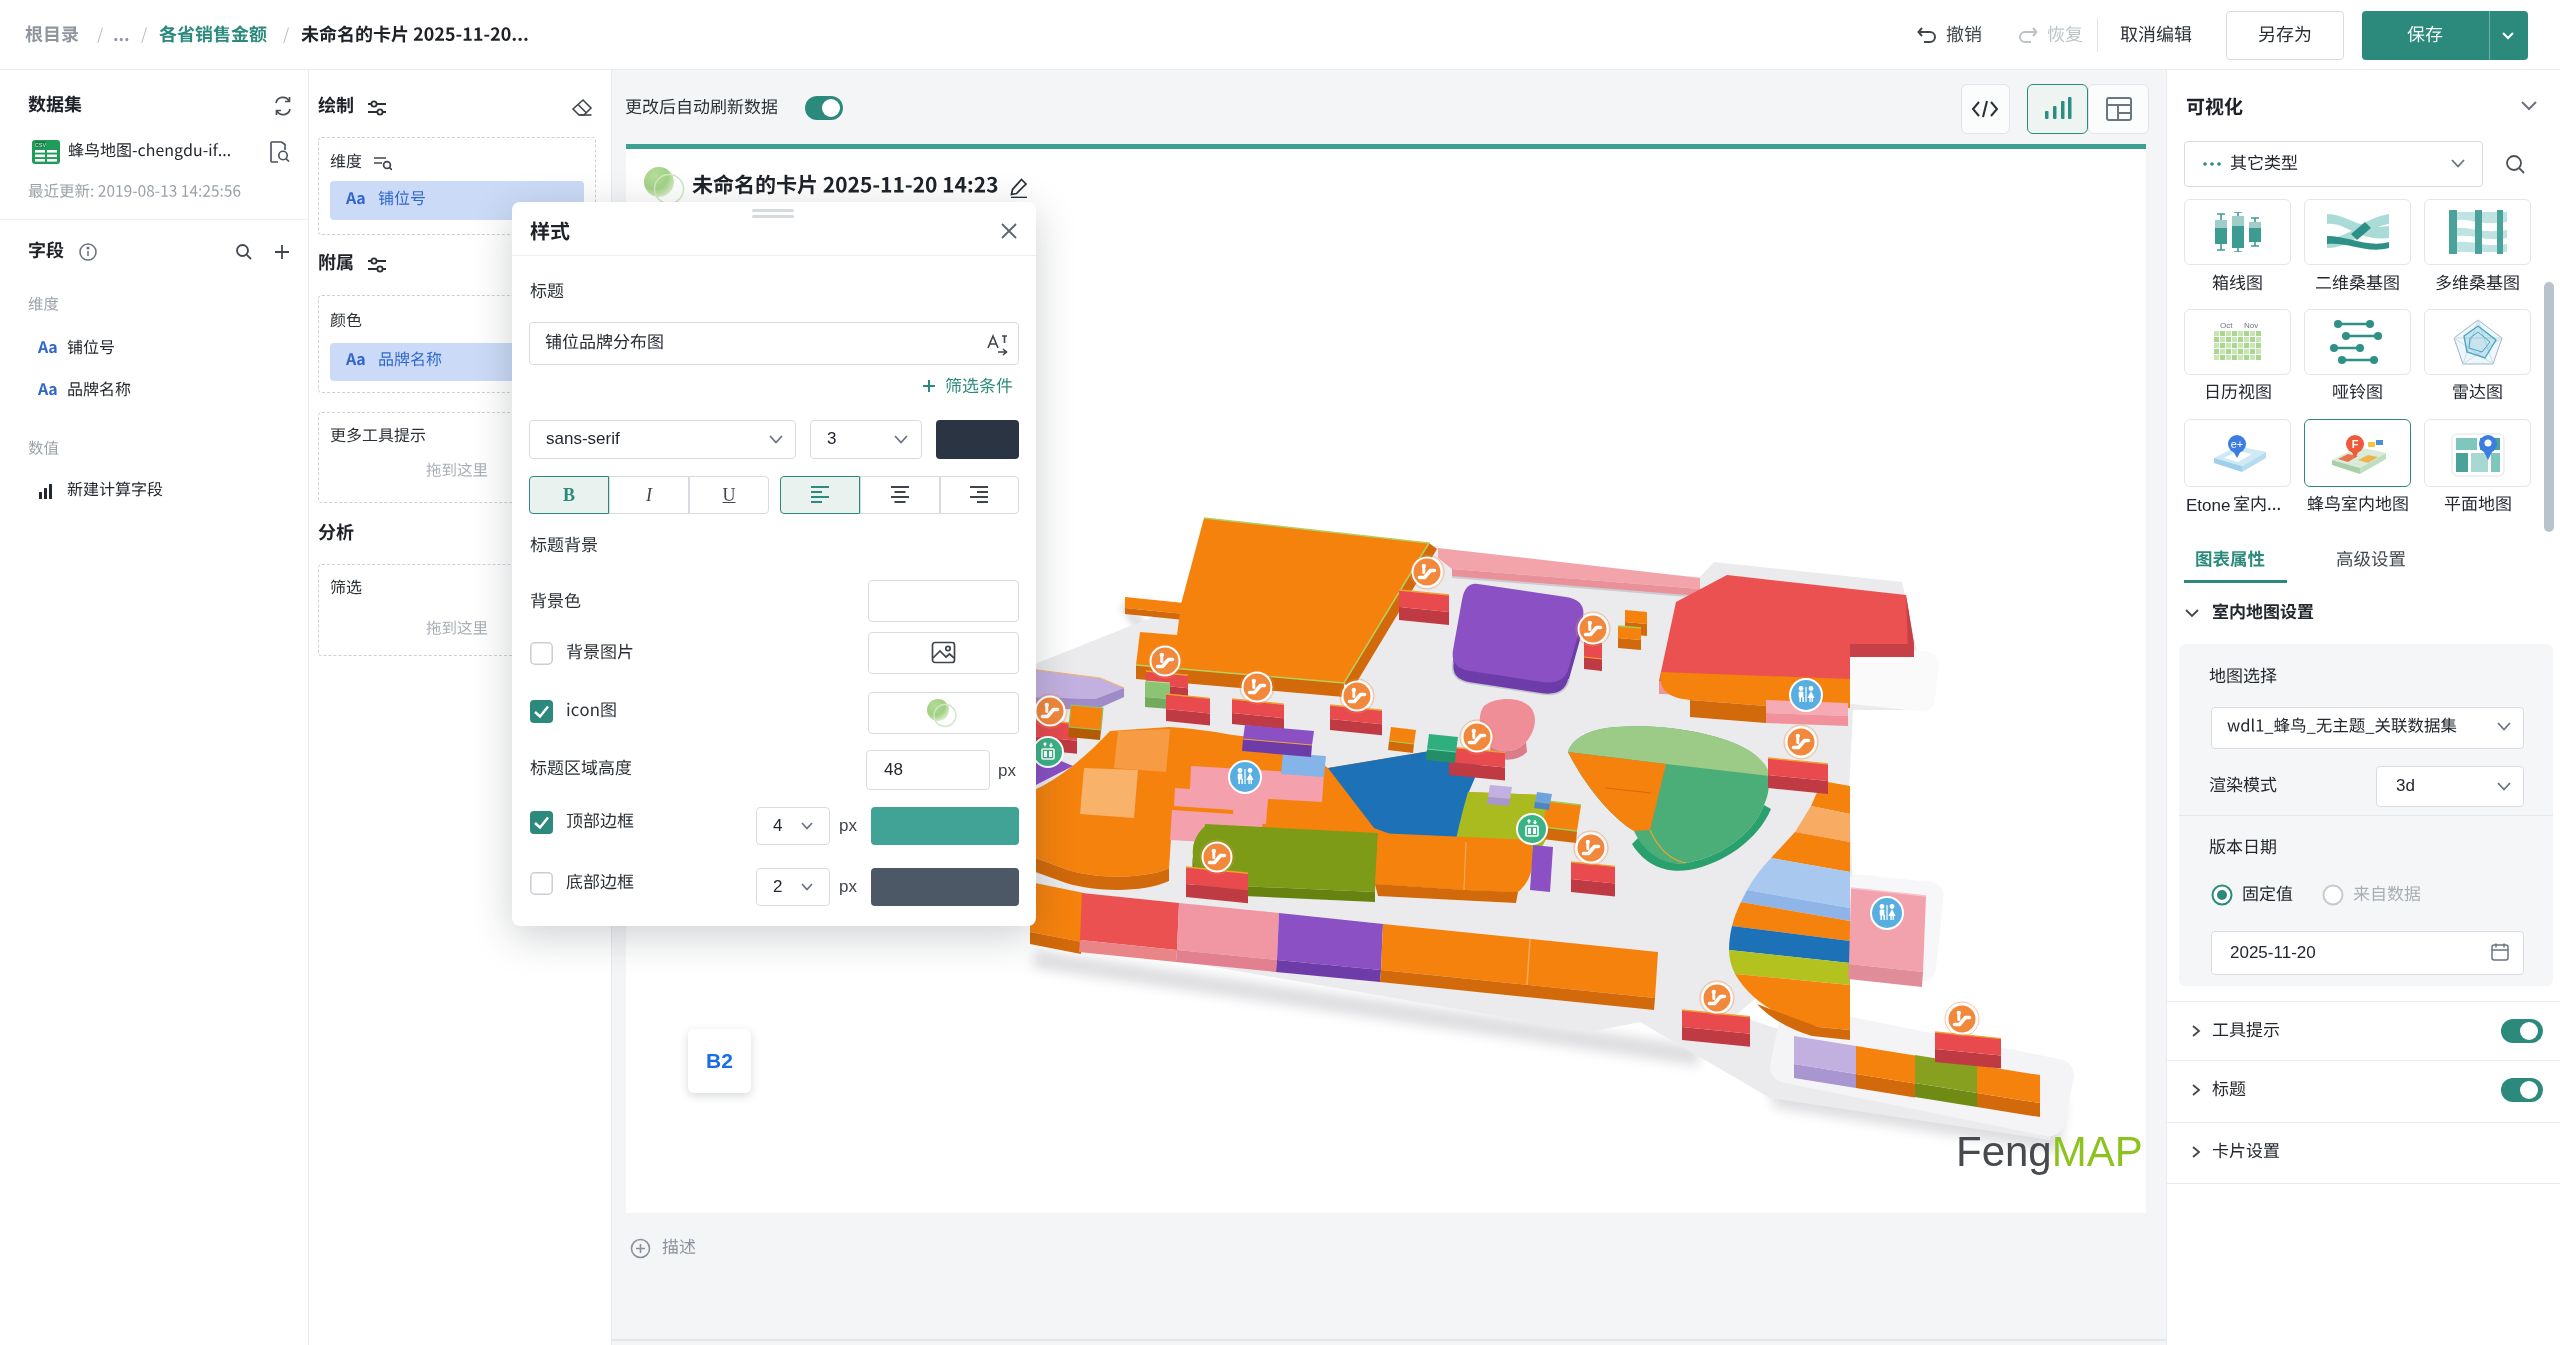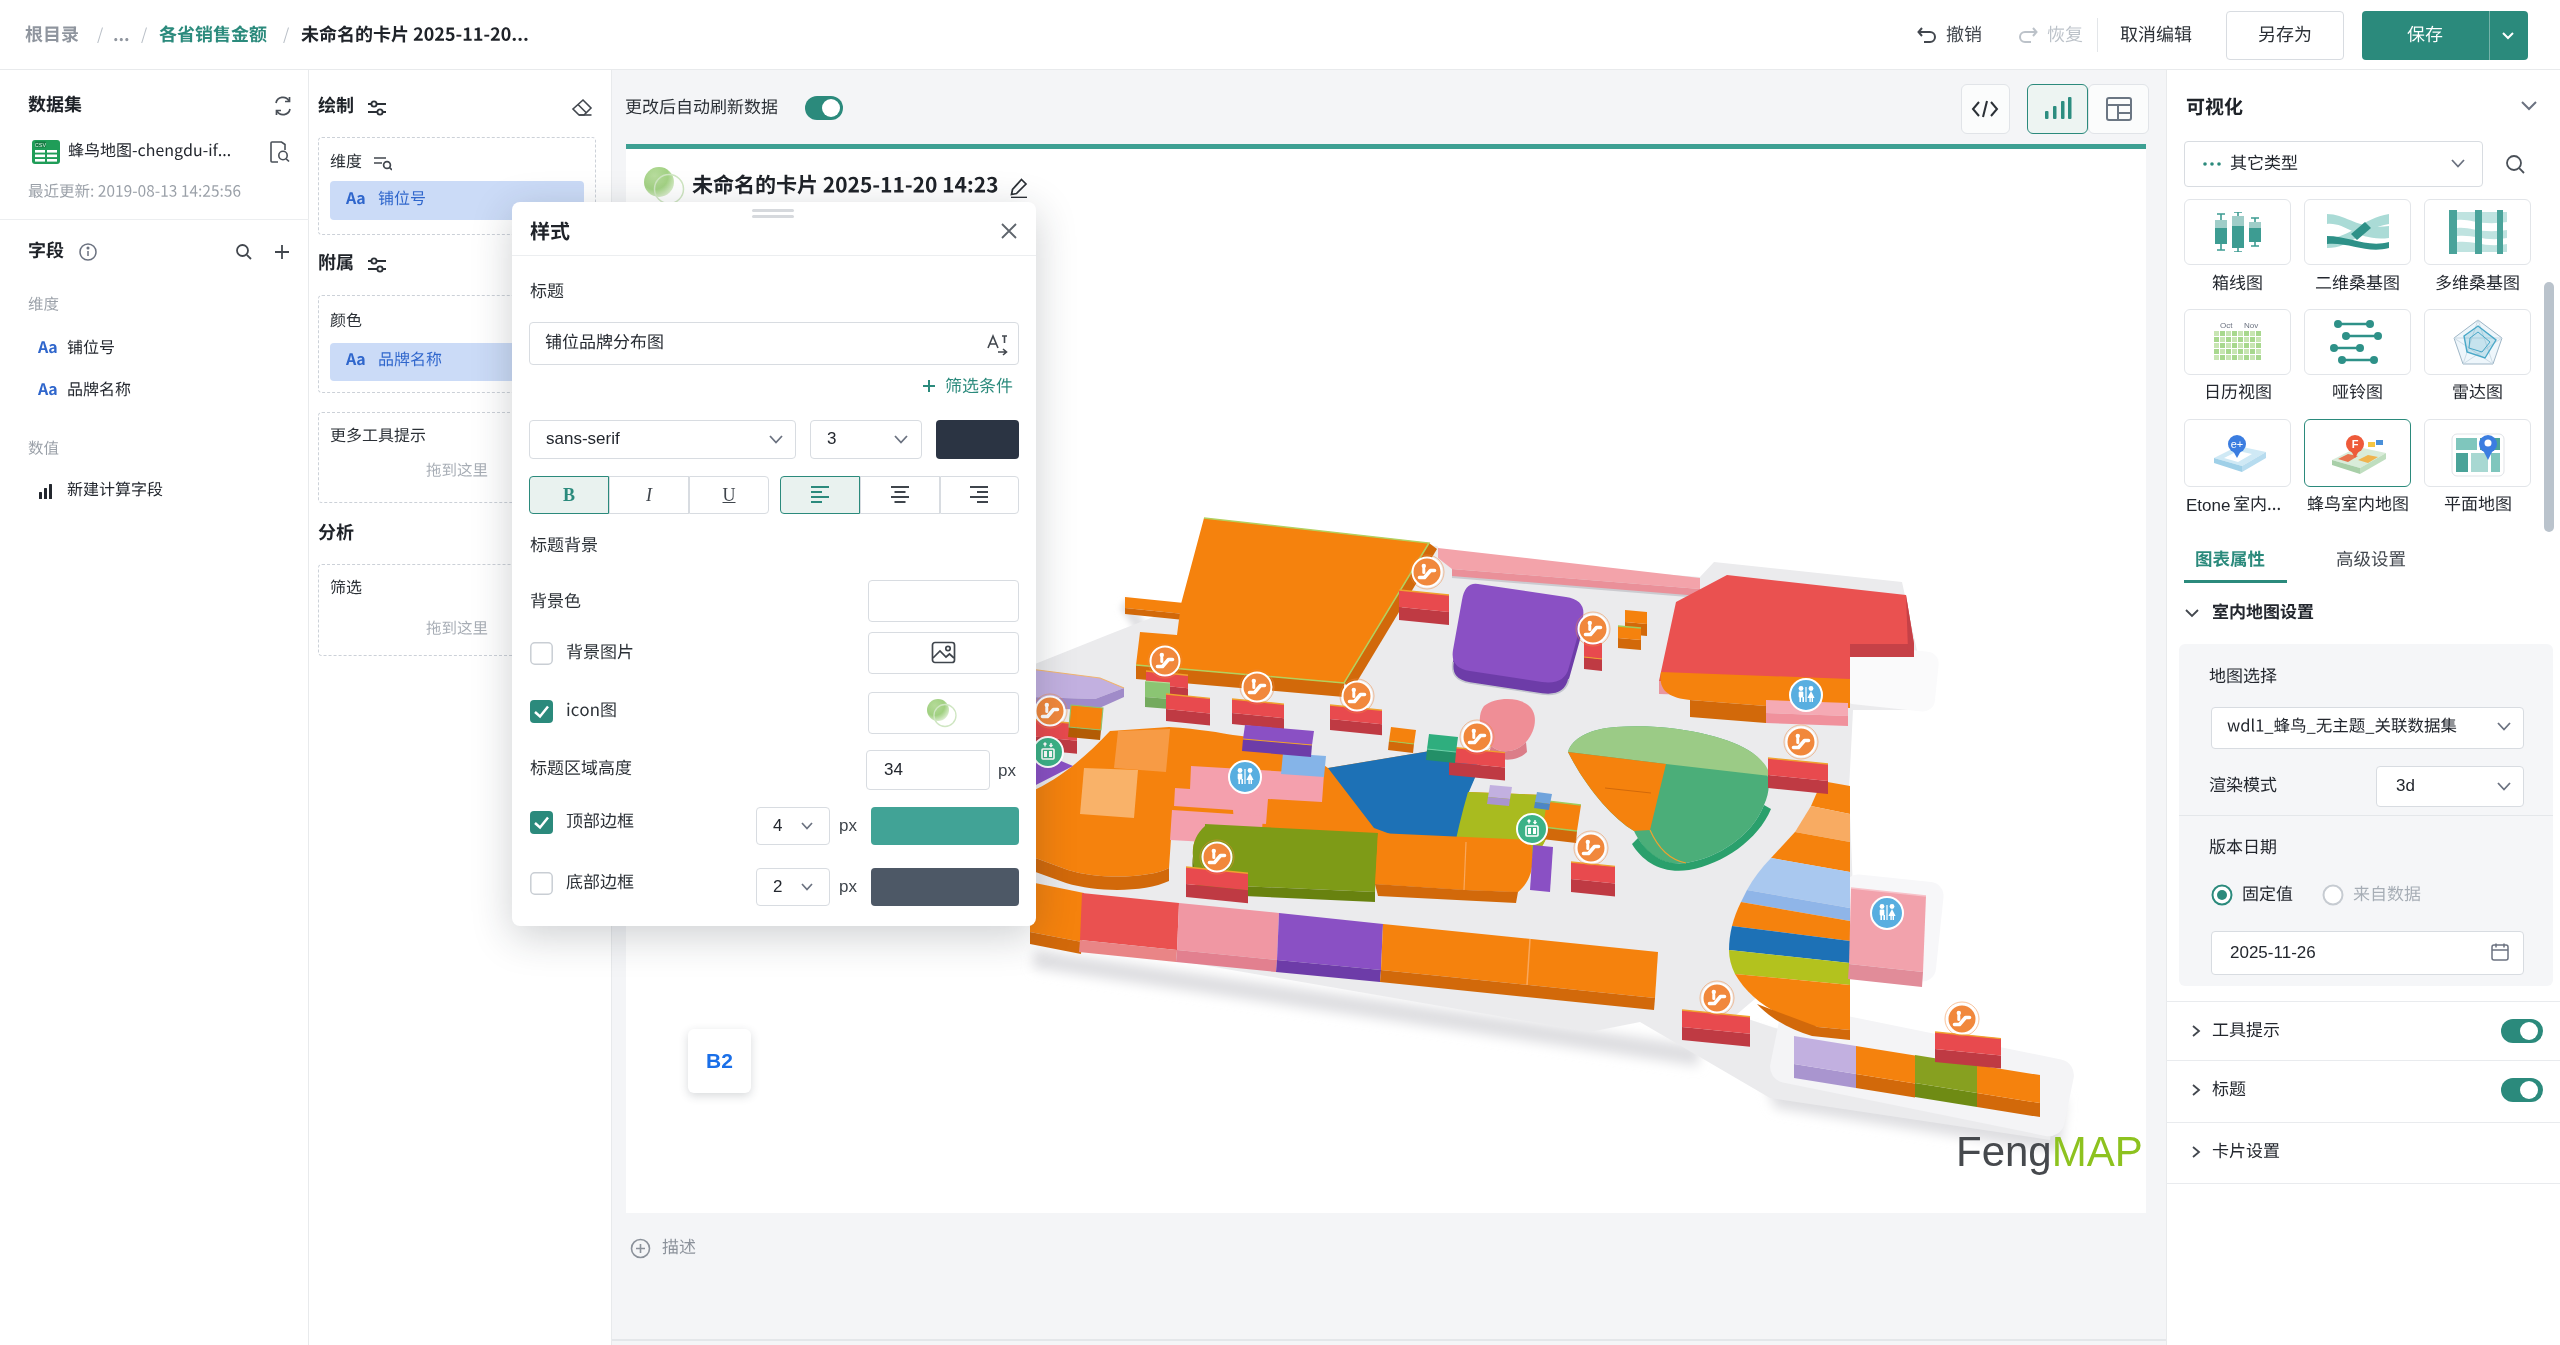--- a/index.html
+++ b/index.html
@@ -1202,21 +1202,21 @@
   </div>
 <div style="position:absolute;left:2353.0px;top:884.8px;line-height:0;">
     <svg width="68.0" height="20.4" viewBox="0 -880 4000 1200" fill="#a6adb5">
       <path transform="translate(0,0) scale(1,-1)" d="M756 629C733 568 690 482 655 428L719 406C754 456 798 535 834 605ZM185 600C224 540 263 459 276 408L347 436C333 487 292 566 252 624ZM460 840V719H104V648H460V396H57V324H409C317 202 169 85 34 26C52 11 76 -18 88 -36C220 30 363 150 460 282V-79H539V285C636 151 780 27 914 -39C927 -20 950 8 968 23C832 83 683 202 591 324H945V396H539V648H903V719H539V840Z"></path>
       <path transform="translate(1000,0) scale(1,-1)" d="M239 411H774V264H239ZM239 482V631H774V482ZM239 194H774V46H239ZM455 842C447 802 431 747 416 703H163V-81H239V-25H774V-76H853V703H492C509 741 526 787 542 830Z"></path>
       <path transform="translate(2000,0) scale(1,-1)" d="M443 821C425 782 393 723 368 688L417 664C443 697 477 747 506 793ZM88 793C114 751 141 696 150 661L207 686C198 722 171 776 143 815ZM410 260C387 208 355 164 317 126C279 145 240 164 203 180C217 204 233 231 247 260ZM110 153C159 134 214 109 264 83C200 37 123 5 41 -14C54 -28 70 -54 77 -72C169 -47 254 -8 326 50C359 30 389 11 412 -6L460 43C437 59 408 77 375 95C428 152 470 222 495 309L454 326L442 323H278L300 375L233 387C226 367 216 345 206 323H70V260H175C154 220 131 183 110 153ZM257 841V654H50V592H234C186 527 109 465 39 435C54 421 71 395 80 378C141 411 207 467 257 526V404H327V540C375 505 436 458 461 435L503 489C479 506 391 562 342 592H531V654H327V841ZM629 832C604 656 559 488 481 383C497 373 526 349 538 337C564 374 586 418 606 467C628 369 657 278 694 199C638 104 560 31 451 -22C465 -37 486 -67 493 -83C595 -28 672 41 731 129C781 44 843 -24 921 -71C933 -52 955 -26 972 -12C888 33 822 106 771 198C824 301 858 426 880 576H948V646H663C677 702 689 761 698 821ZM809 576C793 461 769 361 733 276C695 366 667 468 648 576Z"></path>
       <path transform="translate(3000,0) scale(1,-1)" d="M484 238V-81H550V-40H858V-77H927V238H734V362H958V427H734V537H923V796H395V494C395 335 386 117 282 -37C299 -45 330 -67 344 -79C427 43 455 213 464 362H663V238ZM468 731H851V603H468ZM468 537H663V427H467L468 494ZM550 22V174H858V22ZM167 839V638H42V568H167V349C115 333 67 319 29 309L49 235L167 273V14C167 0 162 -4 150 -4C138 -5 99 -5 56 -4C65 -24 75 -55 77 -73C140 -74 179 -71 203 -59C228 -48 237 -27 237 14V296L352 334L341 403L237 370V568H350V638H237V839Z"></path>
     </svg>
   </div>
 <div class="abs" style="left:2211px;top:931px;width:313px;height:44px;background:#fff;border:1px solid #d8dce1;border-radius:4px"></div>
-<div class="abs" style="left:2230px;top:943px;font:17px 'Liberation Sans',sans-serif;color:#23272e">2025-11-26</div>
+<div class="abs" style="left:2230px;top:943px;font:17px 'Liberation Sans',sans-serif;color:#23272e">2025-11-20</div>
 <div class="abs" style="left:2490px;top:942px;line-height:0;">
     <svg width="20" height="20" viewBox="0 0 20 20" fill="none" stroke="#6b7280" stroke-width="1.5">
       <rect x="2" y="3" width="16" height="15" rx="2"></rect>
       <path d="M2 8 h16 M6 1.5 v4 M14 1.5 v4"></path>
     </svg>
   </div>
 <div class="abs" style="left:2166px;top:1001px;width:394px;height:1px;background:#e9ebee"></div>
 <div class="abs" style="left:2190px;top:1023px;line-height:0;">
     <svg width="12" height="16" viewBox="0 0 12 16" fill="none" stroke="#42474e" stroke-width="1.8">
       <path d="M3 3 L9 8 L3 13"></path>
@@ -1423,21 +1423,21 @@
     <svg width="102.0" height="20.4" viewBox="0 -880 6000 1200" fill="#2b3036">
       <path transform="translate(0,0) scale(1,-1)" d="M466 764V693H902V764ZM779 325C826 225 873 95 888 16L957 41C940 120 892 247 843 345ZM491 342C465 236 420 129 364 57C381 49 411 28 425 18C479 94 529 211 560 327ZM422 525V454H636V18C636 5 632 1 617 0C604 0 557 -1 505 1C515 -22 526 -54 529 -76C599 -76 645 -74 674 -62C703 -49 712 -26 712 17V454H956V525ZM202 840V628H49V558H186C153 434 88 290 24 215C38 196 58 165 66 145C116 209 165 314 202 422V-79H277V444C311 395 351 333 368 301L412 360C392 388 306 498 277 531V558H408V628H277V840Z"></path>
       <path transform="translate(1000,0) scale(1,-1)" d="M176 615H380V539H176ZM176 743H380V668H176ZM108 798V484H450V798ZM695 530C688 271 668 143 458 77C471 65 488 42 494 27C722 103 751 248 758 530ZM730 186C793 141 870 75 908 33L954 79C914 120 835 183 774 226ZM124 302C119 157 100 37 33 -41C49 -49 77 -68 88 -78C125 -30 149 28 164 98C254 -35 401 -58 614 -58H936C940 -39 952 -9 963 6C905 4 660 4 615 4C495 5 395 11 317 43V186H483V244H317V351H501V410H49V351H252V81C222 105 197 136 178 176C183 214 186 255 188 298ZM540 636V215H603V579H841V219H907V636H719C731 664 744 699 757 733H955V794H499V733H681C672 700 661 664 650 636Z"></path>
       <path transform="translate(2000,0) scale(1,-1)" d="M927 786H97V-50H952V22H171V713H927ZM259 585C337 521 424 445 505 369C420 283 324 207 226 149C244 136 273 107 286 92C380 154 472 231 558 319C645 236 722 155 772 92L833 147C779 210 698 291 609 374C681 455 747 544 802 637L731 665C683 580 623 498 555 422C474 496 389 568 313 629Z"></path>
       <path transform="translate(3000,0) scale(1,-1)" d="M294 103 313 31C409 58 536 95 656 130L649 193C518 159 383 123 294 103ZM415 468H546V299H415ZM357 529V238H607V529ZM36 129 64 55C143 93 241 143 333 191L312 258L219 213V525H310V596H219V828H149V596H43V525H149V180C107 160 68 142 36 129ZM862 529C838 434 806 347 766 270C752 369 742 489 737 623H949V692H895L940 735C914 765 861 808 817 838L774 800C818 768 868 723 893 692H735L734 839H662L664 692H327V623H666C673 452 686 298 710 177C654 97 585 30 504 -22C520 -33 549 -58 559 -71C623 -26 680 29 730 91C761 -15 804 -79 865 -79C928 -79 949 -36 961 97C945 104 922 120 907 136C903 32 894 -8 874 -8C838 -8 807 57 784 167C847 266 895 383 930 515Z"></path>
       <path transform="translate(4000,0) scale(1,-1)" d="M286 559H719V468H286ZM211 614V413H797V614ZM441 826 470 736H59V670H937V736H553C542 768 527 810 513 843ZM96 357V-79H168V294H830V-1C830 -12 825 -16 813 -16C801 -16 754 -17 711 -15C720 -31 731 -54 735 -72C799 -72 842 -72 869 -63C896 -53 905 -37 905 0V357ZM281 235V-21H352V29H706V235ZM352 179H638V85H352Z"></path>
       <path transform="translate(5000,0) scale(1,-1)" d="M386 644V557H225V495H386V329H775V495H937V557H775V644H701V557H458V644ZM701 495V389H458V495ZM757 203C713 151 651 110 579 78C508 111 450 153 408 203ZM239 265V203H369L335 189C376 133 431 86 497 47C403 17 298 -1 192 -10C203 -27 217 -56 222 -74C347 -60 469 -35 576 7C675 -37 792 -65 918 -80C927 -61 946 -31 962 -15C852 -5 749 15 660 46C748 93 821 157 867 243L820 268L807 265ZM473 827C487 801 502 769 513 741H126V468C126 319 119 105 37 -46C56 -52 89 -68 104 -80C188 78 201 309 201 469V670H948V741H598C586 773 566 813 548 845Z"></path>
     </svg>
   </div>
 <div class="abs" style="left:866px;top:750px;width:124px;height:40px;z-index:11;background:#fff;border:1px solid #d8dce1;border-radius:4px"></div>
-<div class="abs" style="left:884px;top:760px;font:17px 'Liberation Sans',sans-serif;color:#23272e;z-index:11">34</div>
+<div class="abs" style="left:884px;top:760px;font:17px 'Liberation Sans',sans-serif;color:#23272e;z-index:11">48</div>
 <div class="abs" style="left:998px;top:761px;font:17px 'Liberation Sans',sans-serif;color:#3f454c;z-index:11">px</div>
 <div class="abs" style="left:530px;top:811px;line-height:0;z-index:11">
     <svg width="23" height="23" viewBox="0 0 23 23">
       <rect width="23" height="23" rx="4" fill="#2b8a7c"></rect>
       <path d="M5 12 L10 16.5 L18 6.5" stroke="#fff" stroke-width="2.5" fill="none"></path>
     </svg>
   </div>
 <div style="position:absolute;left:566.0px;top:811.8px;line-height:0;z-index:11">
     <svg width="68.0" height="20.4" viewBox="0 -880 4000 1200" fill="#2b3036">
       <path transform="translate(0,0) scale(1,-1)" d="M662 496V295C662 191 645 58 398 -21C413 -37 435 -63 444 -80C695 15 736 168 736 294V496ZM707 90C779 39 869 -34 912 -82L963 -25C918 22 827 92 755 139ZM476 628V155H547V557H848V157H921V628H692L730 729H961V796H435V729H648C641 696 631 659 621 628ZM45 769V698H207V51C207 35 202 31 185 30C169 29 115 29 54 31C66 10 78 -24 82 -44C162 -45 211 -42 240 -29C271 -17 282 5 282 51V698H416V769Z"></path>

